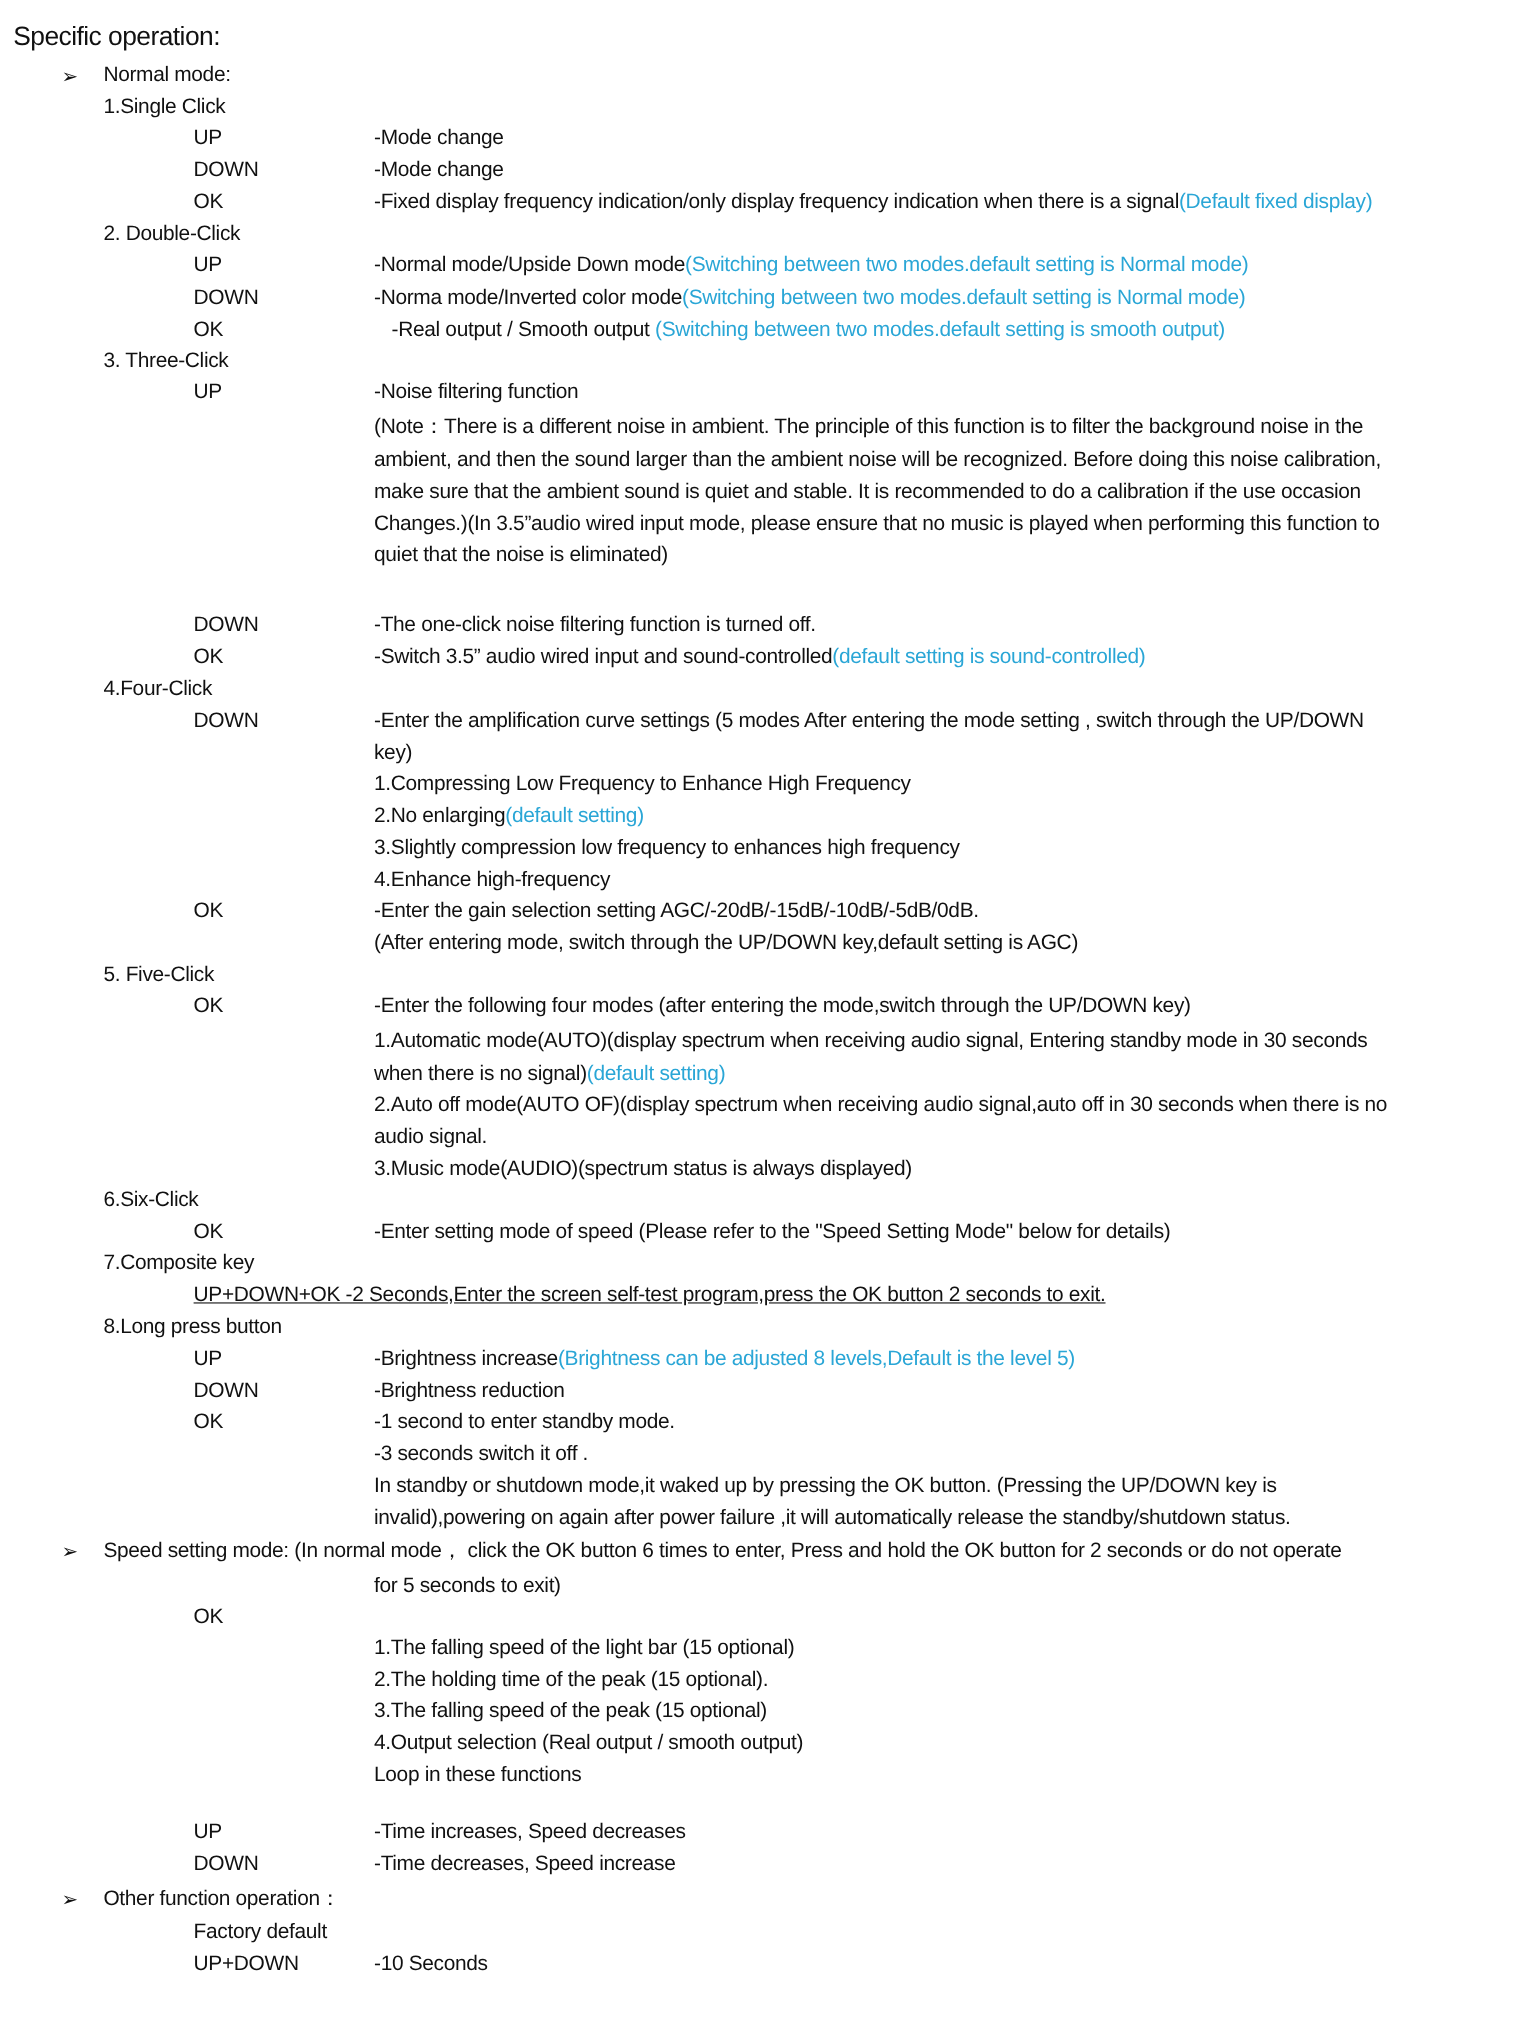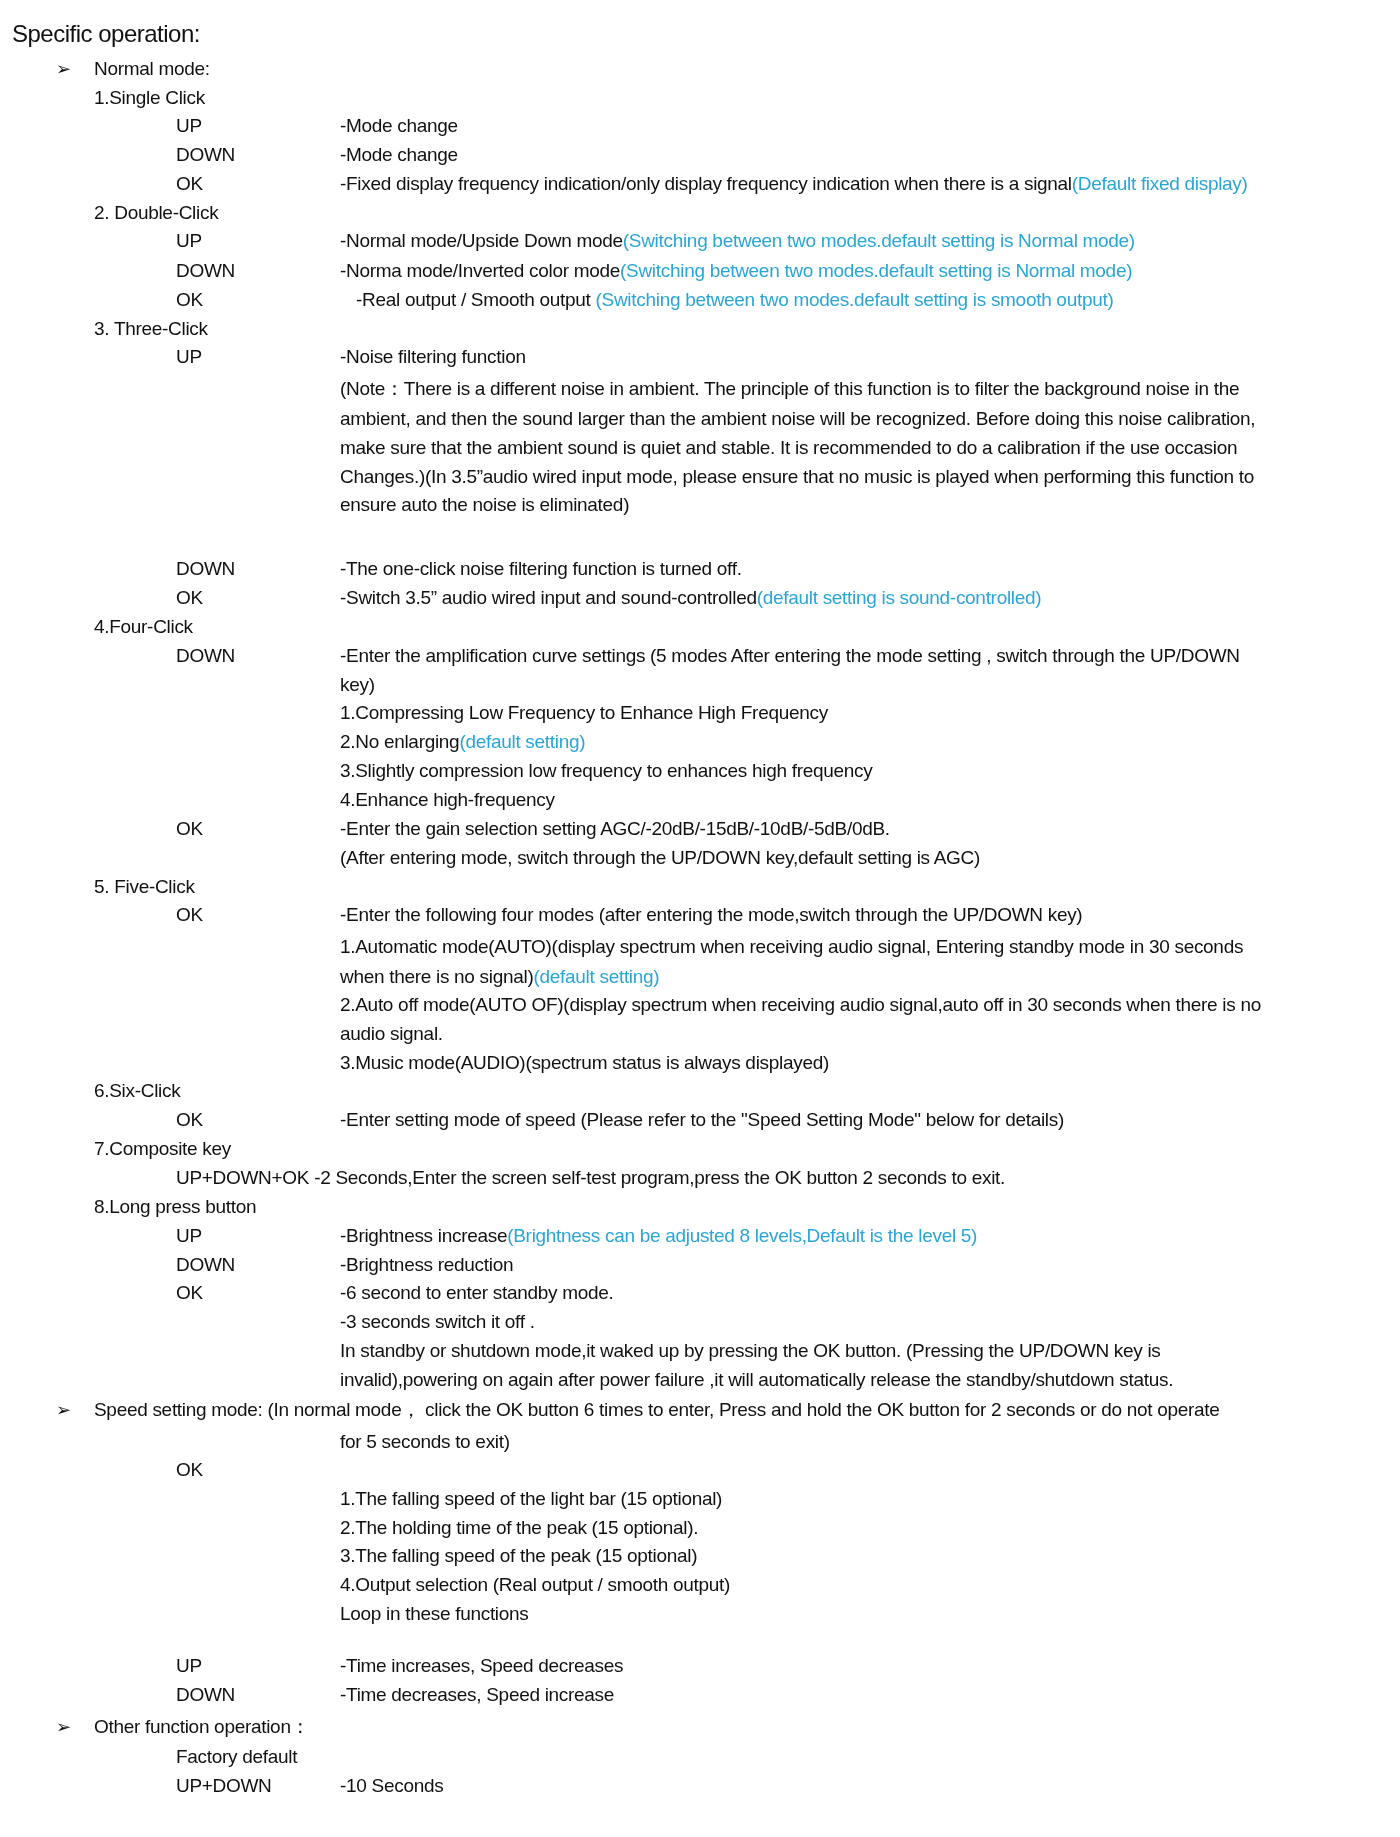--- a/index.html
+++ b/index.html
@@ -39,21 +39,21 @@
   <div class="ln k" style="top:288px;">OK</div>
   <div class="ln d" style="top:288px;margin-left:16px;"><span>-Real output / Smooth output </span><span class="note">(Switching between two modes.default setting is smooth output)</span></div>
 
   <div class="ln h1" style="top:317px;">3. Three-Click</div>
   <div class="ln k" style="top:345px;">UP</div>
   <div class="ln d" style="top:345px;">-Noise filtering function</div>
   <div class="ln d" style="top:377px;"> (Note：There is a different noise in ambient. The principle of this function is to filter the background noise in the</div>
   <div class="ln d" style="top:407px;">ambient, and then the sound larger than the ambient noise will be recognized. Before doing this noise calibration,</div>
   <div class="ln d" style="top:436px;">make sure that the ambient sound is quiet and stable. It is recommended to do a calibration if the use occasion</div>
   <div class="ln d" style="top:465px;">Changes.)(In 3.5”audio wired input mode, please ensure that no music is played when performing this function to</div>
-  <div class="ln d" style="top:493px;">ensure auto the noise is eliminated)</div>
+  <div class="ln d" style="top:493px;">quiet that the noise is eliminated)</div>
   <div class="ln k" style="top:557px;">DOWN</div>
   <div class="ln d" style="top:557px;">-The one-click noise filtering function is turned off.</div>
   <div class="ln k" style="top:586px;">OK</div>
   <div class="ln d" style="top:586px;"><span>-Switch 3.5” audio wired input and sound-controlled</span><span class="note">(default setting is sound-controlled)</span></div>
 
   <div class="ln h1" style="top:615px;">4.Four-Click</div>
   <div class="ln k" style="top:644px;">DOWN</div>
   <div class="ln d" style="top:644px;">-Enter the amplification curve settings (5 modes After entering the mode setting , switch through the UP/DOWN</div>
   <div class="ln d" style="top:673px;">key)</div>
   <div class="ln d" style="top:701px;">1.Compressing Low Frequency to Enhance High Frequency</div>
@@ -71,29 +71,29 @@
   <div class="ln d" style="top:965px;"><span>when there is no signal)</span><span class="note">(default setting)</span></div>
   <div class="ln d" style="top:993px;">2.Auto off mode(AUTO OF)(display spectrum when receiving audio signal,auto off in 30 seconds when there is no</div>
   <div class="ln d" style="top:1022px;">audio signal.</div>
   <div class="ln d" style="top:1051px;">3.Music mode(AUDIO)(spectrum status is always displayed)</div>
 
   <div class="ln h1" style="top:1079px;">6.Six-Click</div>
   <div class="ln k" style="top:1108px;">OK</div>
   <div class="ln d" style="top:1108px;">-Enter setting mode of speed (Please refer to the "Speed Setting Mode" below for details)</div>
 
   <div class="ln h1" style="top:1137px;">7.Composite  key</div>
-  <div class="ln k" style="top:1166px;">UP+DOWN+OK -2 Seconds,Enter the screen self-test program,press the OK button 2 seconds to exit.</div>
+  <div class="ln k" style="top:1166px;text-decoration:underline;">UP+DOWN+OK -2 Seconds,Enter the screen self-test program,press the OK button 2 seconds to exit.</div>
 
   <div class="ln h1" style="top:1195px;">8.Long  press  button</div>
   <div class="ln k" style="top:1224px;">UP</div>
   <div class="ln d" style="top:1224px;"><span>-Brightness increase</span><span class="note">(Brightness can be adjusted 8 levels,Default is the level 5)</span></div>
   <div class="ln k" style="top:1253px;">DOWN</div>
   <div class="ln d" style="top:1253px;">-Brightness reduction</div>
   <div class="ln k" style="top:1281px;">OK</div>
-  <div class="ln d" style="top:1281px;">-6 second to enter standby mode.</div>
+  <div class="ln d" style="top:1281px;">-1 second to enter standby mode.</div>
   <div class="ln d" style="top:1310px;">-3 seconds switch it off .</div>
   <div class="ln d" style="top:1339px;">In standby or shutdown mode,it  waked up by pressing the OK button. (Pressing the UP/DOWN key is</div>
   <div class="ln d" style="top:1368px;">invalid),powering on again after power failure ,it will automatically release the standby/shutdown status.</div>
 
   <span class="bullet" style="left:56px;top:1398px;">➢</span>
   <div class="ln h1" style="top:1398px;">Speed  setting  mode:  (In normal mode， click the OK button 6 times  to enter, Press and hold the OK button for 2 seconds or do not operate</div>
   <div class="ln d" style="top:1430px;">for 5 seconds to exit)</div>
   <div class="ln k" style="top:1458px;">OK</div>
   <div class="ln d" style="top:1487px;">1.The  falling  speed  of  the  light  bar (15 optional)</div>
   <div class="ln d" style="top:1516px;">2.The  holding  time  of  the  peak  (15 optional).</div>

